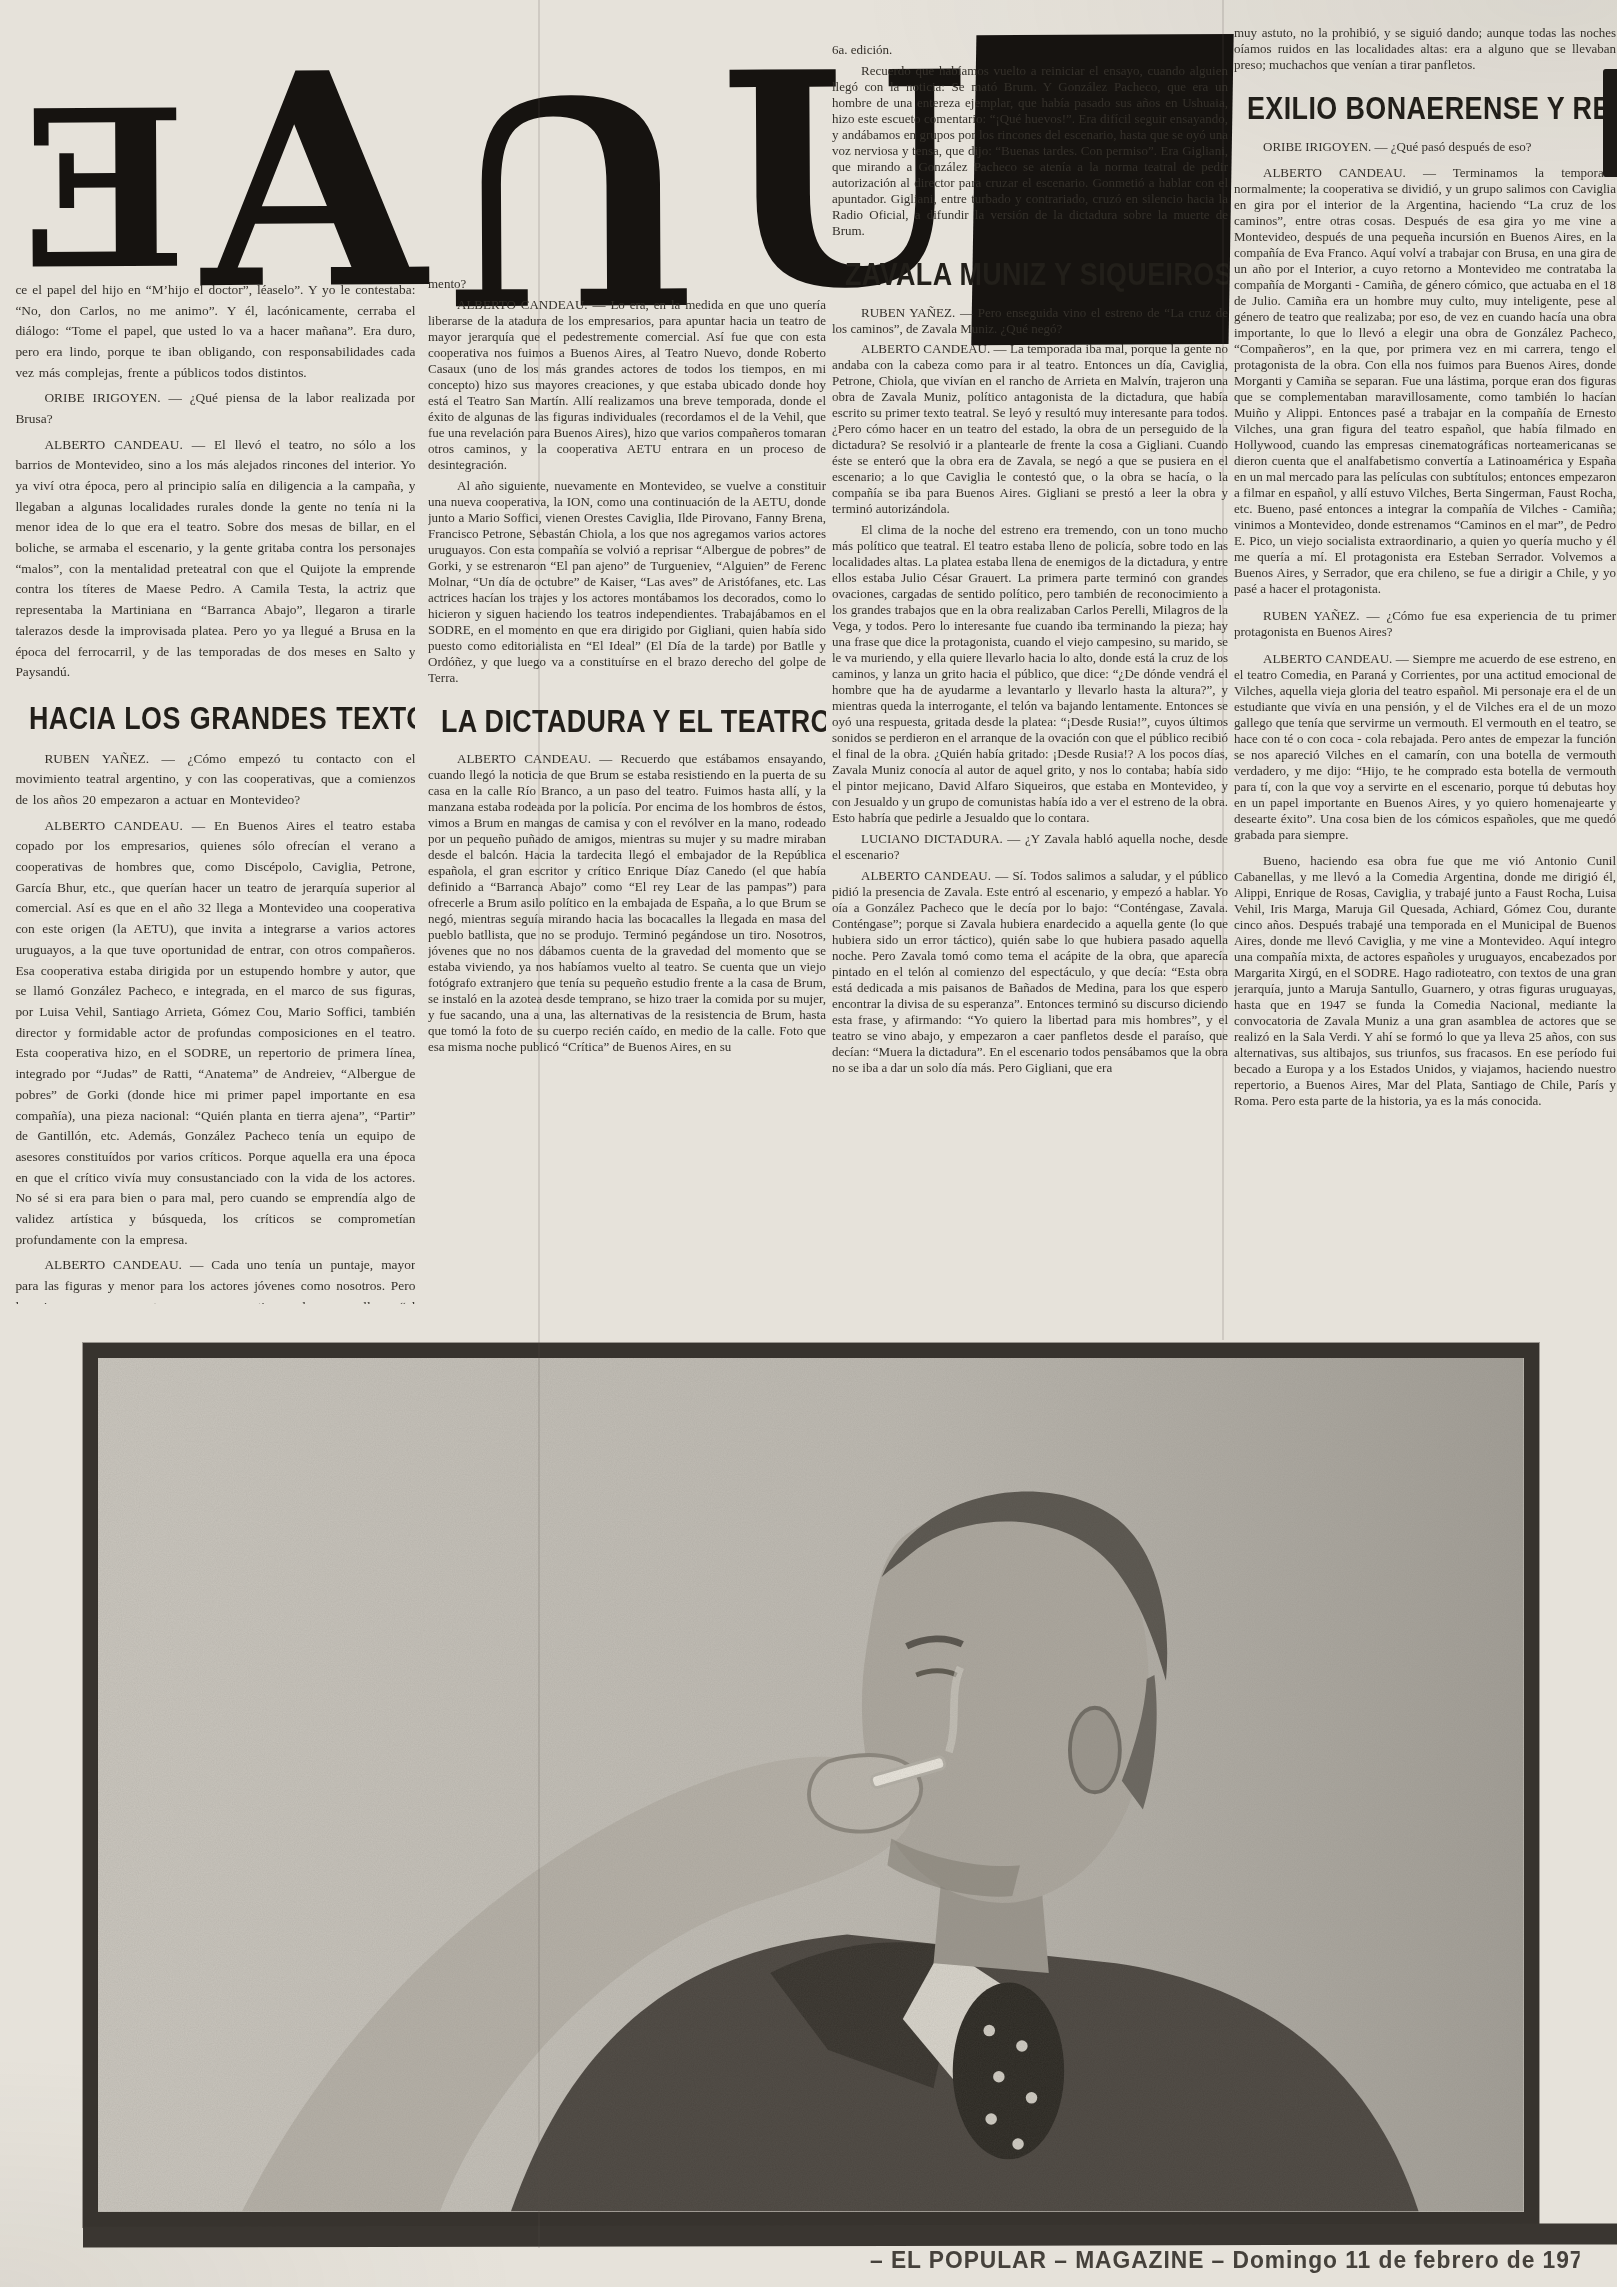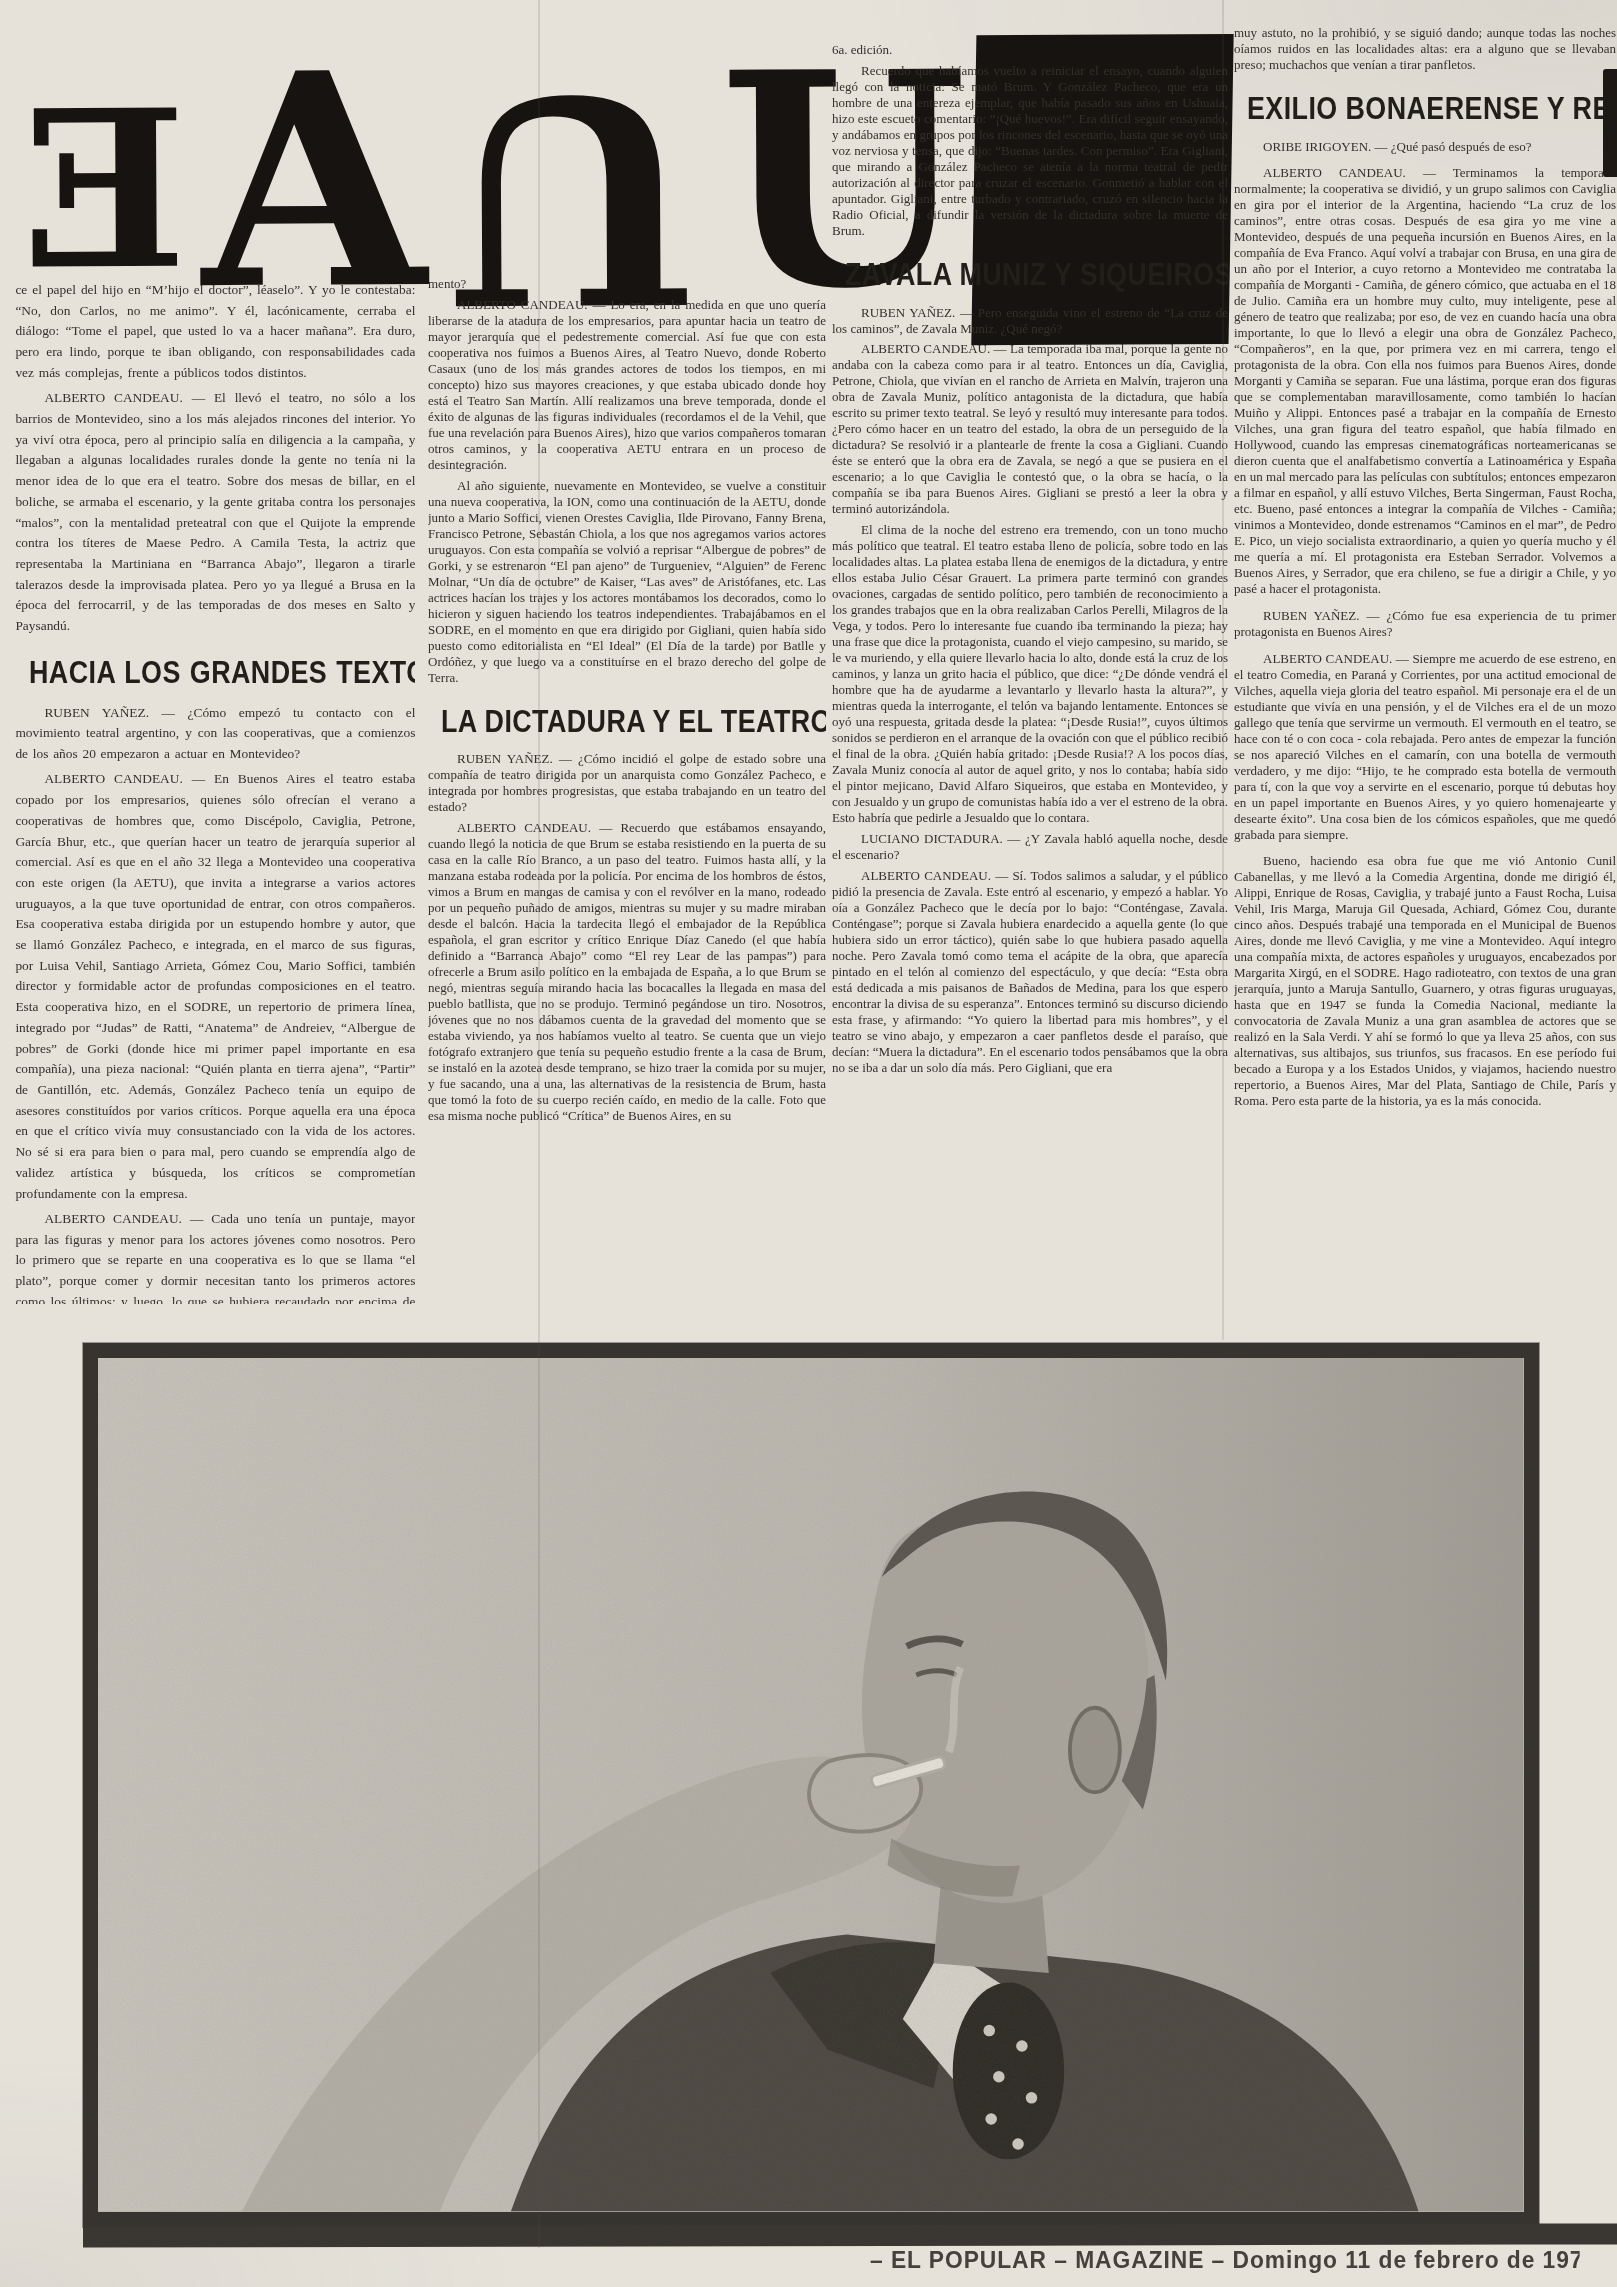--- a/index.html
+++ b/index.html
@@ -67,34 +67,34 @@
 <div class="masthead">
   <span class="g g1">E</span>
   <span class="g g2">A</span>
   <span class="g g3">U</span>
   <span class="g g4">U</span>
   <span class="g g5">█</span>
 </div>
 
 <div class="col col1">
   <p class="noindent">ce el papel del hijo en “M’hijo el doctor”, léaselo”. Y yo le contestaba: “No, don Carlos, no me animo”. Y él, lacónicamente, cerraba el diálogo: “Tome el papel, que usted lo va a hacer mañana”. Era duro, pero era lindo, porque te iban obligando, con responsabilidades cada vez más complejas, frente a públicos todos distintos.</p>
+  <p>ORIBE IRIGOYEN. — ¿Qué piensa de la labor realizada por Brusa?</p>
   <p>ALBERTO CANDEAU. — El llevó el teatro, no sólo a los barrios de Montevideo, sino a los más alejados rincones del interior. Yo ya viví otra época, pero al principio salía en diligencia a la campaña, y llegaban a algunas localidades rurales donde la gente no tenía ni la menor idea de lo que era el teatro. Sobre dos mesas de billar, en el boliche, se armaba el escenario, y la gente gritaba contra los personajes “malos”, con la mentalidad preteatral con que el Quijote la emprende contra los títeres de Maese Pedro. A Camila Testa, la actriz que representaba la Martiniana en “Barranca Abajo”, llegaron a tirarle talerazos desde la improvisada platea. Pero yo ya llegué a Brusa en la época del ferrocarril, y de las temporadas de dos meses en Salto y Paysandú.</p>
   <h2 class="colhead">HACIA LOS GRANDES TEXTOS</h2>
   <p>RUBEN YAÑEZ. — ¿Cómo empezó tu contacto con el movimiento teatral argentino, y con las cooperativas, que a comienzos de los años 20 empezaron a actuar en Montevideo?</p>
   <p>ALBERTO CANDEAU. — En Buenos Aires el teatro estaba copado por los empresarios, quienes sólo ofrecían el verano a cooperativas de hombres que, como Discépolo, Caviglia, Petrone, García Bhur, etc., que querían hacer un teatro de jerarquía superior al comercial. Así es que en el año 32 llega a Montevideo una cooperativa con este origen (la AETU), que invita a integrarse a varios actores uruguayos, a la que tuve oportunidad de entrar, con otros compañeros. Esa cooperativa estaba dirigida por un estupendo hombre y autor, que se llamó González Pacheco, e integrada, en el marco de sus figuras, por Luisa Vehil, Santiago Arrieta, Gómez Cou, Mario Soffici, también director y formidable actor de profundas composiciones en el teatro. Esta cooperativa hizo, en el SODRE, un repertorio de primera línea, integrado por “Judas” de Ratti, “Anatema” de Andreiev, “Albergue de pobres” de Gorki (donde hice mi primer papel importante en esa compañía), una pieza nacional: “Quién planta en tierra ajena”, “Partir” de Gantillón, etc. Además, González Pacheco tenía un equipo de asesores constituídos por varios críticos. Porque aquella era una época en que el crítico vivía muy consustanciado con la vida de los actores. No sé si era para bien o para mal, pero cuando se emprendía algo de validez artística y búsqueda, los críticos se comprometían profundamente con la empresa.</p>
   <p>ALBERTO CANDEAU. — Cada uno tenía un puntaje, mayor para las figuras y menor para los actores jóvenes como nosotros. Pero lo primero que se reparte en una cooperativa es lo que se llama “el plato”, porque comer y dormir necesitan tanto los primeros actores como los últimos; y luego, lo que se hubiera recaudado por encima de eso se repartía de acuerdo con las categorías de actores.</p>
 
 </div>
 
 <div class="col col2">
   <p class="noindent">mento?</p>
   <p>ALBERTO CANDEAU. — Lo era, en la medida en que uno quería liberarse de la atadura de los empresarios, para apuntar hacia un teatro de mayor jerarquía que el pedestremente comercial. Así fue que con esta cooperativa nos fuimos a Buenos Aires, al Teatro Nuevo, donde Roberto Casaux (uno de los más grandes actores de todos los tiempos, en mi concepto) hizo sus mayores creaciones, y que estaba ubicado donde hoy está el Teatro San Martín. Allí realizamos una breve temporada, donde el éxito de algunas de las figuras individuales (recordamos el de la Vehil, que fue una revelación para Buenos Aires), hizo que varios compañeros tomaran otros caminos, y la cooperativa AETU entrara en un proceso de desintegración.</p>
   <p>Al año siguiente, nuevamente en Montevideo, se vuelve a constituir una nueva cooperativa, la ION, como una continuación de la AETU, donde junto a Mario Soffici, vienen Orestes Caviglia, Ilde Pirovano, Fanny Brena, Francisco Petrone, Sebastán Chiola, a los que nos agregamos varios actores uruguayos. Con esta compañía se volvió a reprisar “Albergue de pobres” de Gorki, y se estrenaron “El pan ajeno” de Turgueniev, “Alguien” de Ferenc Molnar, “Un día de octubre” de Kaiser, “Las aves” de Aristófanes, etc. Las actrices hacían los trajes y los actores montábamos los decorados, como lo hicieron y siguen haciendo los teatros independientes. Trabajábamos en el SODRE, en el momento en que era dirigido por Gigliani, quien había sido puesto como editorialista en “El Ideal” (El Día de la tarde) por Batlle y Ordóñez, y que luego va a constituírse en el brazo derecho del golpe de Terra.</p>
   <h2 class="colhead">LA DICTADURA Y EL TEATRO</h2>
-  <p>RUBEN YAÑEZ. — ¿Cómo incidió el golpe de estado sobre una compañía de teatro dirigida por un anarquista como González Pacheco, e integrada por hombres progresistas, que estaba trabajando en un teatro del estado?</p>
   <p>ALBERTO CANDEAU. — Recuerdo que estábamos ensayando, cuando llegó la noticia de que Brum se estaba resistiendo en la puerta de su casa en la calle Río Branco, a un paso del teatro. Fuimos hasta allí, y la manzana estaba rodeada por la policía. Por encima de los hombros de éstos, vimos a Brum en mangas de camisa y con el revólver en la mano, rodeado por un pequeño puñado de amigos, mientras su mujer y su madre miraban desde el balcón. Hacia la tardecita llegó el embajador de la República española, el gran escritor y crítico Enrique Díaz Canedo (el que había definido a “Barranca Abajo” como “El rey Lear de las pampas”) para ofrecerle a Brum asilo político en la embajada de España, a lo que Brum se negó, mientras seguía mirando hacia las bocacalles la llegada en masa del pueblo batllista, que no se produjo. Terminó pegándose un tiro. Nosotros, jóvenes que no nos dábamos cuenta de la gravedad del momento que se estaba viviendo, ya nos habíamos vuelto al teatro. Se cuenta que un viejo fotógrafo extranjero que tenía su pequeño estudio frente a la casa de Brum, se instaló en la azotea desde temprano, se hizo traer la comida por su mujer, y fue sacando, una a una, las alternativas de la resistencia de Brum, hasta que tomó la foto de su cuerpo recién caído, en medio de la calle. Foto que esa misma noche publicó “Crítica” de Buenos Aires, en su</p>
 </div>
 
 <div class="col col3">
   <p class="noindent">6a. edición.</p>
   <p>Recuerdo que habíamos vuelto a reiniciar el ensayo, cuando alguien llegó con la noticia: Se mató Brum. Y González Pacheco, que era un hombre de una entereza ejemplar, que había pasado sus años en Ushuaia, hizo este escueto comentario: “¡Qué huevos!”. Era difícil seguir ensayando, y andábamos en grupos por los rincones del escenario, hasta que se oyó una voz nerviosa y tensa, que dijo: “Buenas tardes. Con permiso”. Era Gigliani, que mirando a González Pacheco se atenía a la norma teatral de pedir autorización al director para cruzar el escenario. Gonmetió a hablar con el apuntador. Gigliani, entre turbado y contrariado, cruzó en silencio hacia la Radio Oficial, a difundir la versión de la dictadura sobre la muerte de Brum.</p>
   <h2 class="colhead">ZAVALA MUNIZ Y SIQUEIROS</h2>
   <p>RUBEN YAÑEZ. — Pero enseguida vino el estreno de “La cruz de los caminos”, de Zavala Muniz. ¿Qué negó?</p>
   <p>ALBERTO CANDEAU. — La temporada iba mal, porque la gente no andaba con la cabeza como para ir al teatro. Entonces un día, Caviglia, Petrone, Chiola, que vivían en el rancho de Arrieta en Malvín, trajeron una obra de Zavala Muniz, político antagonista de la dictadura, que había escrito su primer texto teatral. Se leyó y resultó muy interesante para todos. ¿Pero cómo hacer en un teatro del estado, la obra de un perseguido de la dictadura? Se resolvió ir a plantearle de frente la cosa a Gigliani. Cuando éste se enteró que la obra era de Zavala, se negó a que se pusiera en el escenario; a lo que Caviglia le contestó que, o la obra se hacía, o la compañía se iba para Buenos Aires. Gigliani se prestó a leer la obra y terminó autorizándola.</p>
   <p>El clima de la noche del estreno era tremendo, con un tono mucho más político que teatral. El teatro estaba lleno de policía, sobre todo en las localidades altas. La platea estaba llena de enemigos de la dictadura, y entre ellos estaba Julio César Grauert. La primera parte terminó con grandes ovaciones, cargadas de sentido político, pero también de reconocimiento a los grandes trabajos que en la obra realizaban Carlos Perelli, Milagros de la Vega, y todos. Pero lo interesante fue cuando iba terminando la pieza; hay una frase que dice la protagonista, cuando el viejo campesino, su marido, se le va muriendo, y ella quiere llevarlo hacia lo alto, donde está la cruz de los caminos, y lanza un grito hacia el público, que dice: “¿De dónde vendrá el hombre que ha de ayudarme a levantarlo y llevarlo hasta la altura?”, y mientras queda la interrogante, el telón va bajando lentamente. Entonces se oyó una respuesta, gritada desde la platea: “¡Desde Rusia!”, cuyos últimos sonidos se perdieron en el arranque de la ovación con que el público recibió el final de la obra. ¿Quién había gritado: ¡Desde Rusia!? A los pocos días, Zavala Muniz conocía al autor de aquel grito, y nos lo contaba; había sido el pintor mejicano, David Alfaro Siqueiros, que estaba en Montevideo, y con Jesualdo y un grupo de comunistas había ido a ver el estreno de la obra. Esto habría que pedirle a Jesualdo que lo contara.</p>

